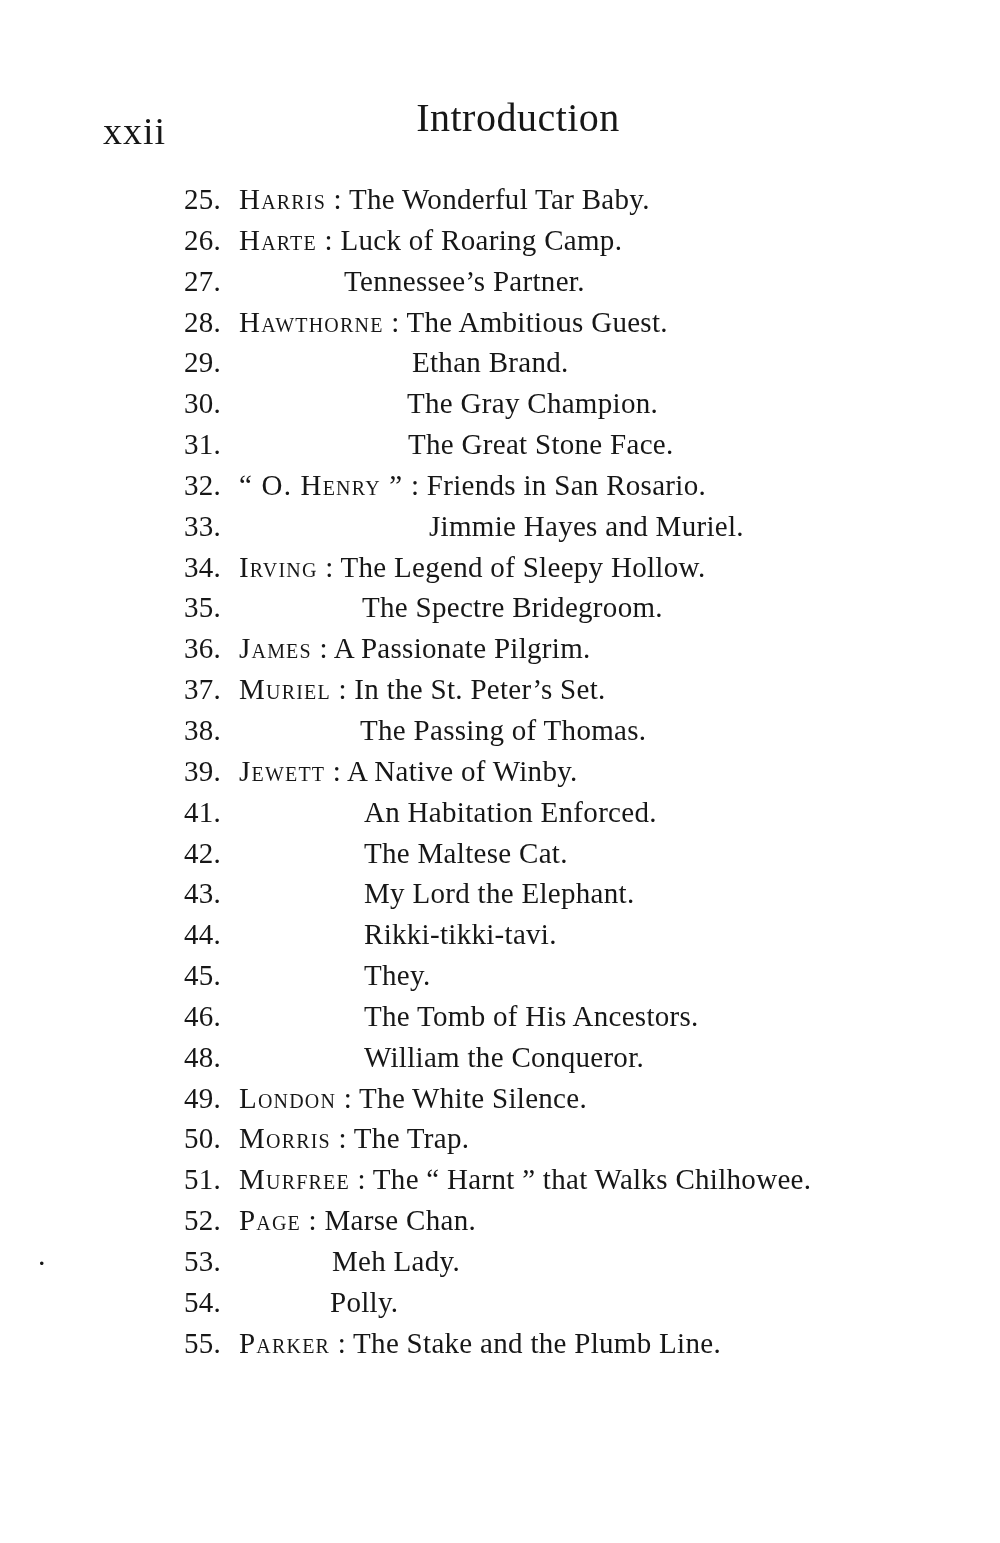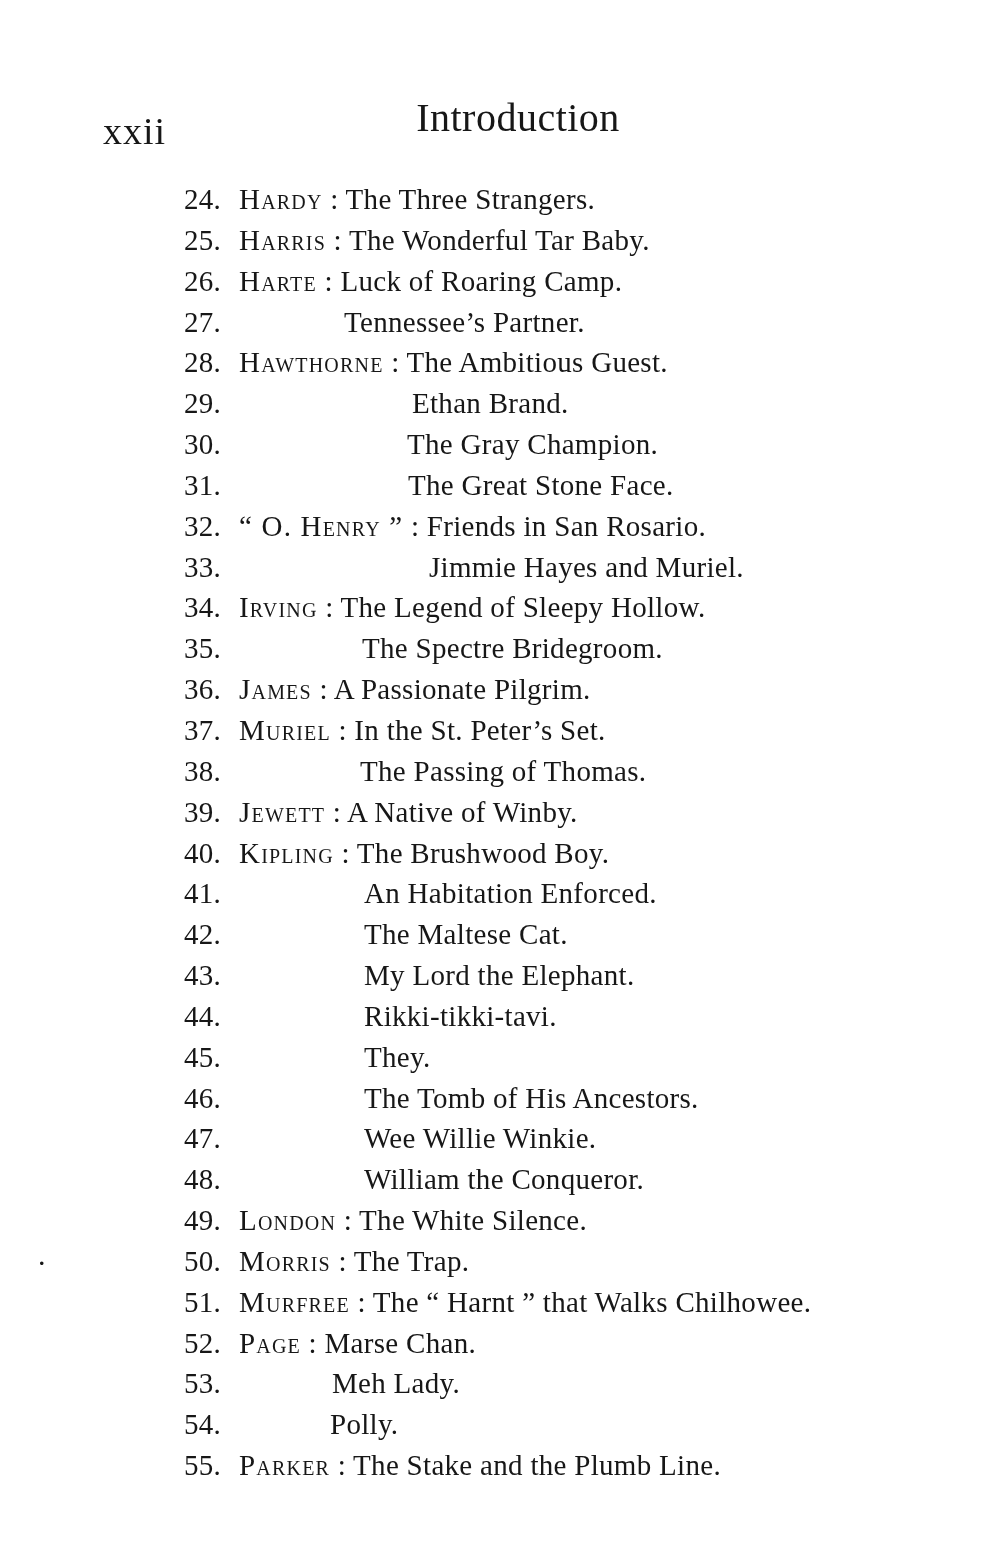--- a/index.html
+++ b/index.html
@@ -46,24 +46,20 @@
 <body>
 
 <div>
   <div class="page-number">xxii</div>
 
   <div class="header-title">Introduction</div>
 
   <div class="margin-mark">.</div>
 
   <div class="story-list">
-      <div class="row">
-    <span class="num">24.</span>
-    <span class="entry" style="padding-left: 0px;"><span class="author">Hardy</span><span class="sep"> : </span><span class="title">The Three Strangers.</span></span>
-  </div>
       <div class="row">
     <span class="num">25.</span>
     <span class="entry" style="padding-left: 0px;"><span class="author">Harris</span><span class="sep"> : </span><span class="title">The Wonderful Tar Baby.</span></span>
   </div>
       <div class="row">
     <span class="num">26.</span>
     <span class="entry" style="padding-left: 0px;"><span class="author">Harte</span><span class="sep"> : </span><span class="title">Luck of Roaring Camp.</span></span>
   </div>
       <div class="row">
     <span class="num">27.</span>
@@ -111,24 +107,20 @@
   </div>
       <div class="row">
     <span class="num">38.</span>
     <span class="entry" style="padding-left: 121px;"><span class="title">The Passing of Thomas.</span></span>
   </div>
       <div class="row">
     <span class="num">39.</span>
     <span class="entry" style="padding-left: 0px; text-align: center;"><span class="author">Jewett</span><span class="sep"> : </span><span class="title">A Native of Winby.</span></span>
   </div>
       <div class="row">
-    <span class="num">40.</span>
-    <span class="entry" style="padding-left: 0px;"><span class="author">Kipling</span><span class="sep"> : </span><span class="title">The Brushwood Boy.</span></span>
-  </div>
-      <div class="row">
     <span class="num">41.</span>
     <span class="entry" style="padding-left: 125px;"><span class="title">An Habitation Enforced.</span></span>
   </div>
       <div class="row">
     <span class="num">42.</span>
     <span class="entry" style="padding-left: 125px;"><span class="title">The Maltese Cat.</span></span>
   </div>
       <div class="row">
     <span class="num">43.</span>
     <span class="entry" style="padding-left: 125px;"><span class="title">My Lord the Elephant.</span></span>
@@ -137,24 +129,20 @@
     <span class="num">44.</span>
     <span class="entry" style="padding-left: 125px;"><span class="title">Rikki-tikki-tavi.</span></span>
   </div>
       <div class="row">
     <span class="num">45.</span>
     <span class="entry" style="padding-left: 125px;"><span class="title">They.</span></span>
   </div>
       <div class="row">
     <span class="num">46.</span>
     <span class="entry" style="padding-left: 125px;"><span class="title">The Tomb of His Ancestors.</span></span>
-  </div>
-      <div class="row">
-    <span class="num">47.</span>
-    <span class="entry" style="padding-left: 125px;"><span class="title">Wee Willie Winkie.</span></span>
   </div>
       <div class="row">
     <span class="num">48.</span>
     <span class="entry" style="padding-left: 125px;"><span class="title">William the Conqueror.</span></span>
   </div>
       <div class="row">
     <span class="num">49.</span>
     <span class="entry" style="padding-left: 0px;"><span class="author">London</span><span class="sep"> : </span><span class="title">The White Silence.</span></span>
   </div>
       <div class="row">

